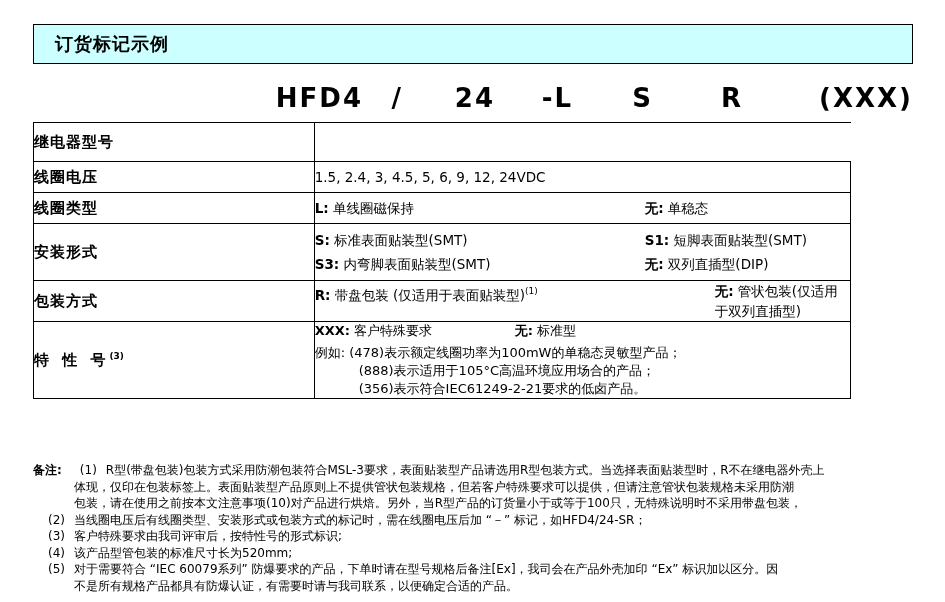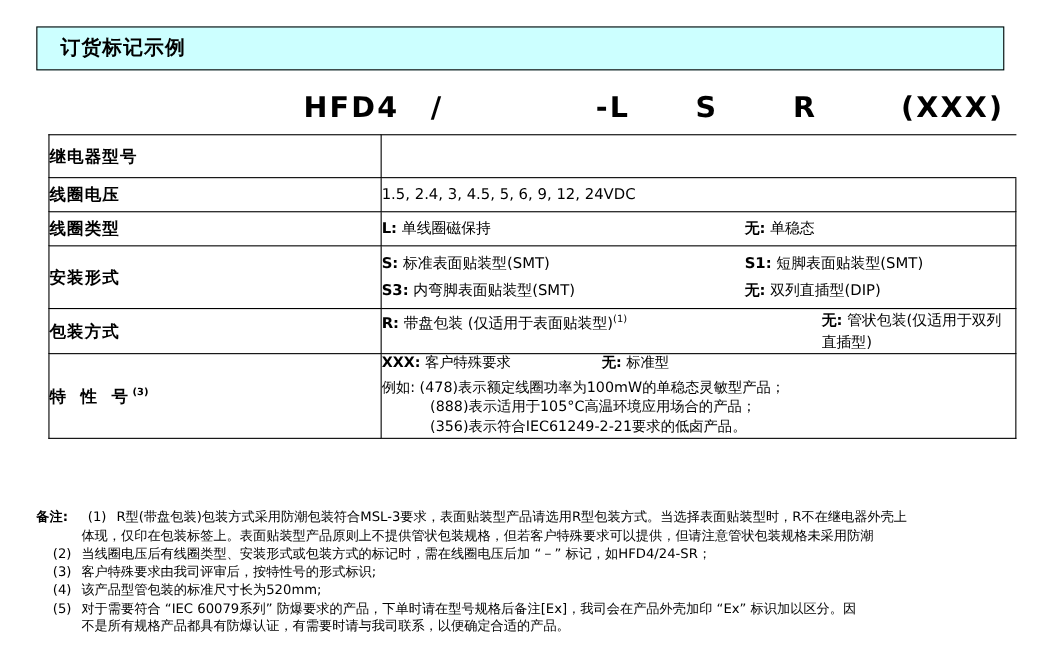--- a/index.html
+++ b/index.html
@@ -65,23 +65,23 @@
   .c-slash   { left: 330px; width: 40px; }
   .c-voltage { left: 372px; width: 90px; }
   .c-coil    { left: 480px; width: 60px; }
   .c-mount   { left: 560px; width: 60px; }
   .c-pack    { left: 650px; width: 60px; }
   .c-feature { left: 760px; width: 120px; }
 
   
   .tbl {
     position: absolute;
-    left: 44px;
+    left: 33px;
     top: 122px;
-    width: 880px;
+    width: 818px;
     border-collapse: collapse;
     table-layout: fixed;
   }
   .tbl td {
     border: 1px solid #000000;
     vertical-align: middle;
     padding: 0;
   }
   .lbl {
     width: 118px;
@@ -159,20 +159,21 @@
 <body>
 
 <div class="page">
 
   <div class="header-bar"></div>
   <div class="header-title">订货标记示例</div>
 
   <div class="code-row">
     <div class="code-cell c-model">HFD4</div>
     <div class="code-cell c-slash">/</div>
+    <div class="code-cell c-voltage">24</div>
     <div class="code-cell c-coil">-L</div>
     <div class="code-cell c-mount">S</div>
     <div class="code-cell c-pack">R</div>
     <div class="code-cell c-feature">(XXX)</div>
   </div>
 
   <table class="tbl">
     <colgroup>
       <col style="width:118px">
       <col>
@@ -236,20 +237,21 @@
     </tbody>
   </table>
 
   <div class="notes">
     <div class="notes-title-row">
       <div class="notes-title">备注:</div>
       <div class="note-num">(1)</div>
       <div class="note-body">R型(带盘包装)包装方式采用防潮包装符合MSL-3要求，表面贴装型产品请选用R型包装方式。当选择表面贴装型时，R不在继电器外壳上</div>
     </div>
     <div class="notes-indent">体现，仅印在包装标签上。表面贴装型产品原则上不提供管状包装规格，但若客户特殊要求可以提供，但请注意管状包装规格未采用防潮</div>
+    <div class="notes-indent">包装，请在使用之前按本文注意事项(10)对产品进行烘焙。另外，当R型产品的订货量小于或等于100只，无特殊说明时不采用带盘包装，</div>
 
     <div class="note-line notes-indent" style="padding-left:15px;">
       <div class="note-num">(2)</div>
       <div class="note-body">当线圈电压后有线圈类型、安装形式或包装方式的标记时，需在线圈电压后加 “－” 标记，如HFD4/24-SR；</div>
     </div>
     <div class="note-line notes-indent" style="padding-left:15px;">
       <div class="note-num">(3)</div>
       <div class="note-body">客户特殊要求由我司评审后，按特性号的形式标识;</div>
     </div>
     <div class="note-line notes-indent" style="padding-left:15px;">

